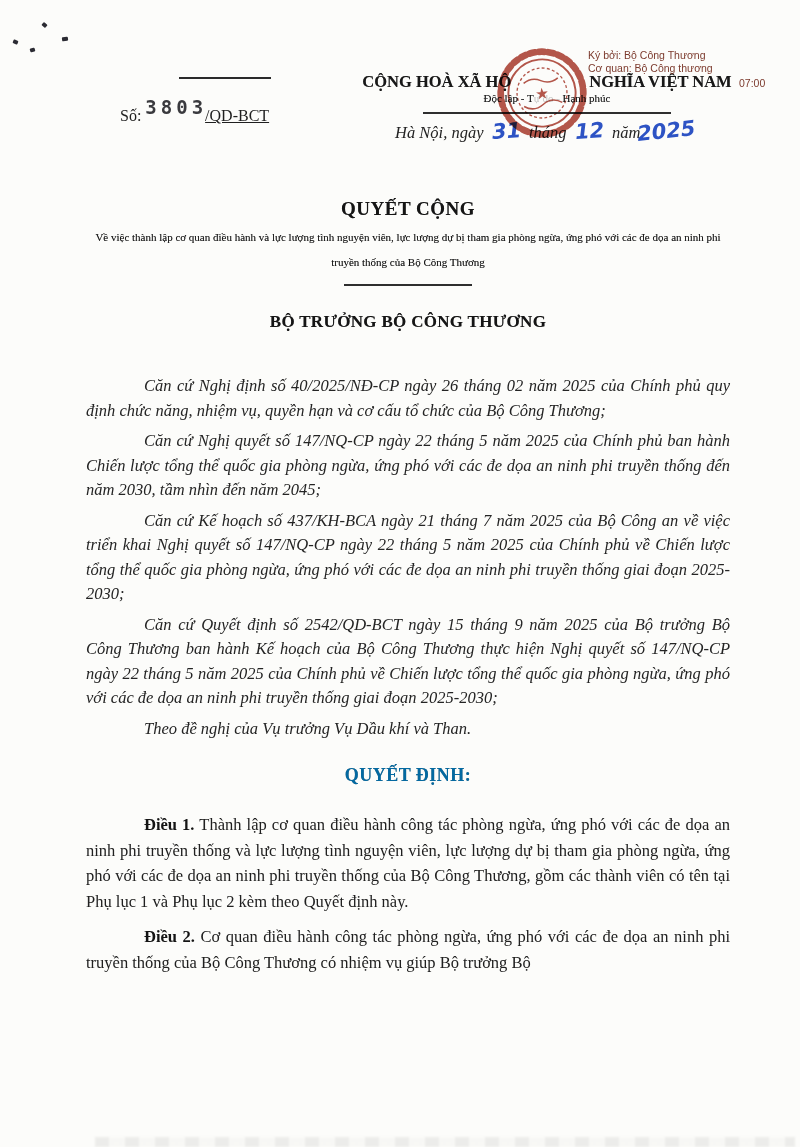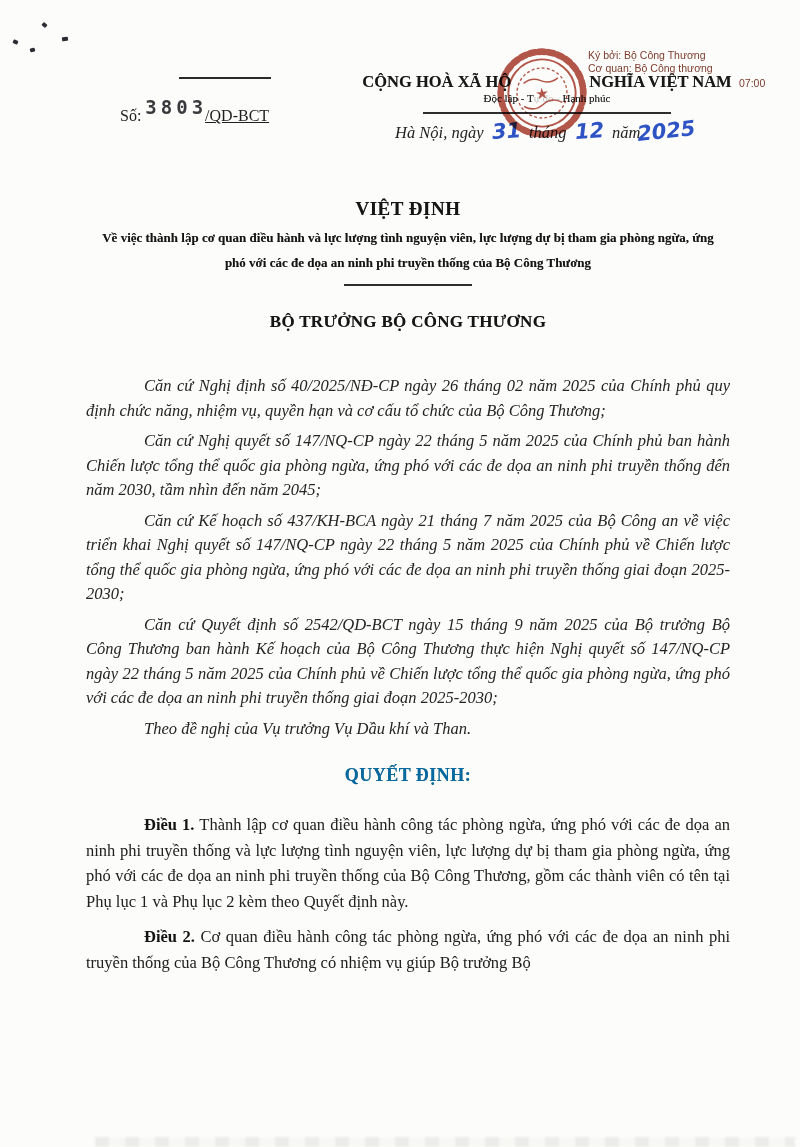--- a/index.html
+++ b/index.html
@@ -41,21 +41,21 @@
   }
   .handwritten.year{margin-left:-4px;transform:rotate(-6deg);}
   
   .stamp{position:absolute;left:494px;top:44px;width:96px;height:98px;opacity:.85;mix-blend-mode:multiply;transform:rotate(-6deg);}
   .stamp-info{position:absolute;left:588px;top:49px;text-align:left;
     font-family:"Liberation Sans",sans-serif;font-size:10.5px;line-height:13px;color:#7c3a2d;white-space:nowrap;}
   .stamp-frag{position:absolute;left:739px;top:77px;font-family:"Liberation Sans",sans-serif;font-size:10.5px;color:#7c3a2d;}
   
   .doc-body{position:absolute;left:86px;top:198px;width:644px;}
   .doc-type{text-align:center;font-weight:bold;font-size:19px;line-height:22px;letter-spacing:.5px;color:#151515;}
-  .subject{text-align:center;font-weight:bold;font-size:13px;line-height:25px;margin:5px auto 0;width:632px;color:#151515;}
+  .subject{text-align:center;font-weight:normal;font-size:11px;line-height:25px;margin:5px auto 0;width:632px;color:#151515;}
   .title-rule{width:128px;border-bottom:2px solid #2e2e2e;margin:9px auto 0;}
   .issuer{text-align:center;font-weight:bold;font-size:17px;margin-top:26px;letter-spacing:.3px;color:#151515;}
   .recitals{margin-top:42px;}
   .recitals p{
     margin:0 0 6px;font-style:italic;font-size:16.5px;line-height:24.5px;
     text-align:justify;text-indent:58px;color:#242424;
   }
   .decision-heading{text-align:center;font-weight:bold;font-size:18px;margin-top:24px;letter-spacing:.5px;color:#0369a1;}
   .article{margin:0;font-size:16.5px;line-height:25.5px;text-align:justify;text-indent:58px;color:#202020;}
   .article.first{margin-top:26px;}
@@ -111,21 +111,21 @@
       <text x="50" y="56" text-anchor="middle" font-size="16" fill="#a8392b">★</text>
     </svg>
   </div>
   <div class="stamp-info">
     <div>Ký bởi: Bộ Công Thương</div>
     <div>Cơ quan: Bộ Công thương</div>
   </div>
   <div class="stamp-frag">07:00</div>
 
   <div class="doc-body">
-    <div class="doc-type soft">VIỆT ĐỊNH</div>
+    <div class="doc-type soft">QUYẾT CỘNG</div>
     <div class="subject soft">Về việc thành lập cơ quan điều hành và lực lượng tình nguyện viên, lực lượng dự bị tham gia phòng ngừa, ứng phó với các đe dọa an ninh phi truyền thống của Bộ Công Thương</div>
     <div class="title-rule"></div>
 
     <div class="issuer soft">BỘ TRƯỞNG BỘ CÔNG THƯƠNG</div>
 
     <div class="recitals">
       <p>Căn cứ Nghị định số 40/2025/NĐ-CP ngày 26 tháng 02 năm 2025 của Chính phủ quy định chức năng, nhiệm vụ, quyền hạn và cơ cấu tổ chức của Bộ Công Thương;</p>
       <p>Căn cứ Nghị quyết số 147/NQ-CP ngày 22 tháng 5 năm 2025 của Chính phủ ban hành Chiến lược tổng thể quốc gia phòng ngừa, ứng phó với các đe dọa an ninh phi truyền thống đến năm 2030, tầm nhìn đến năm 2045;</p>
       <p>Căn cứ Kế hoạch số 437/KH-BCA ngày 21 tháng 7 năm 2025 của Bộ Công an về việc triển khai Nghị quyết số 147/NQ-CP ngày 22 tháng 5 năm 2025 của Chính phủ về Chiến lược tổng thể quốc gia phòng ngừa, ứng phó với các đe dọa an ninh phi truyền thống giai đoạn 2025-2030;</p>
       <p>Căn cứ Quyết định số 2542/QD-BCT ngày 15 tháng 9 năm 2025 của Bộ trưởng Bộ Công Thương ban hành Kế hoạch của Bộ Công Thương thực hiện Nghị quyết số 147/NQ-CP ngày 22 tháng 5 năm 2025 của Chính phủ về Chiến lược tổng thể quốc gia phòng ngừa, ứng phó với các đe dọa an ninh phi truyền thống giai đoạn 2025-2030;</p>

